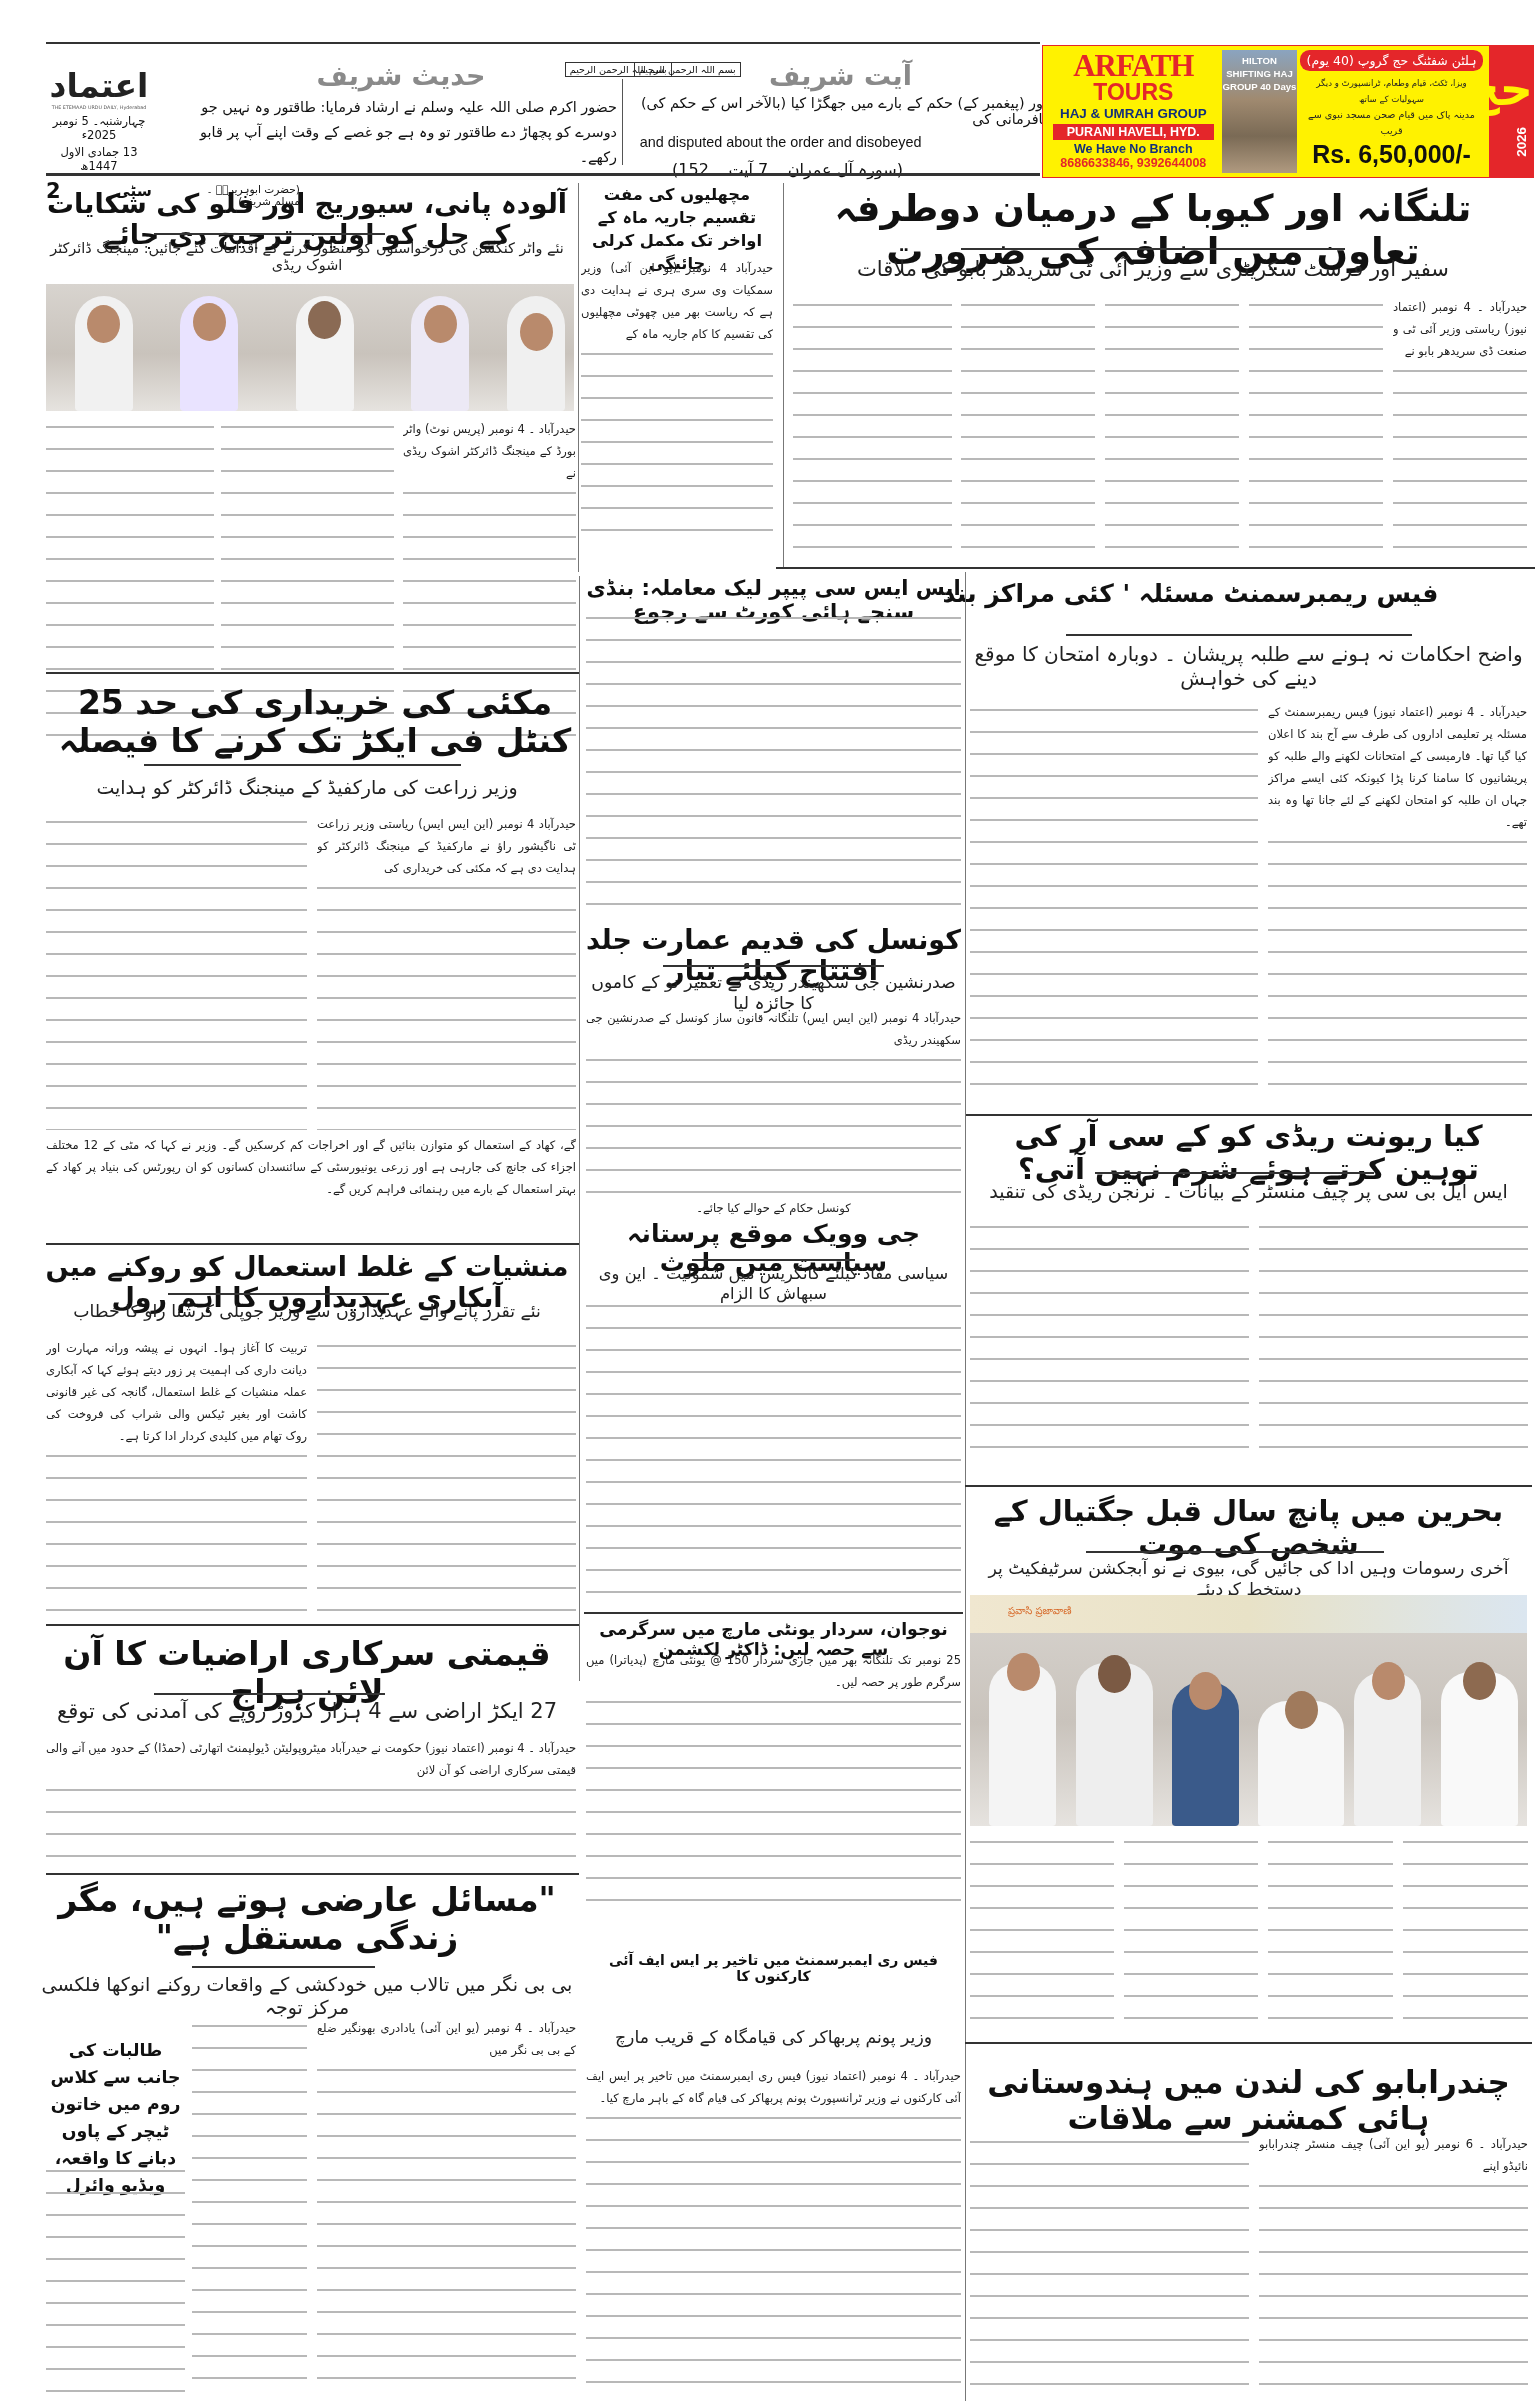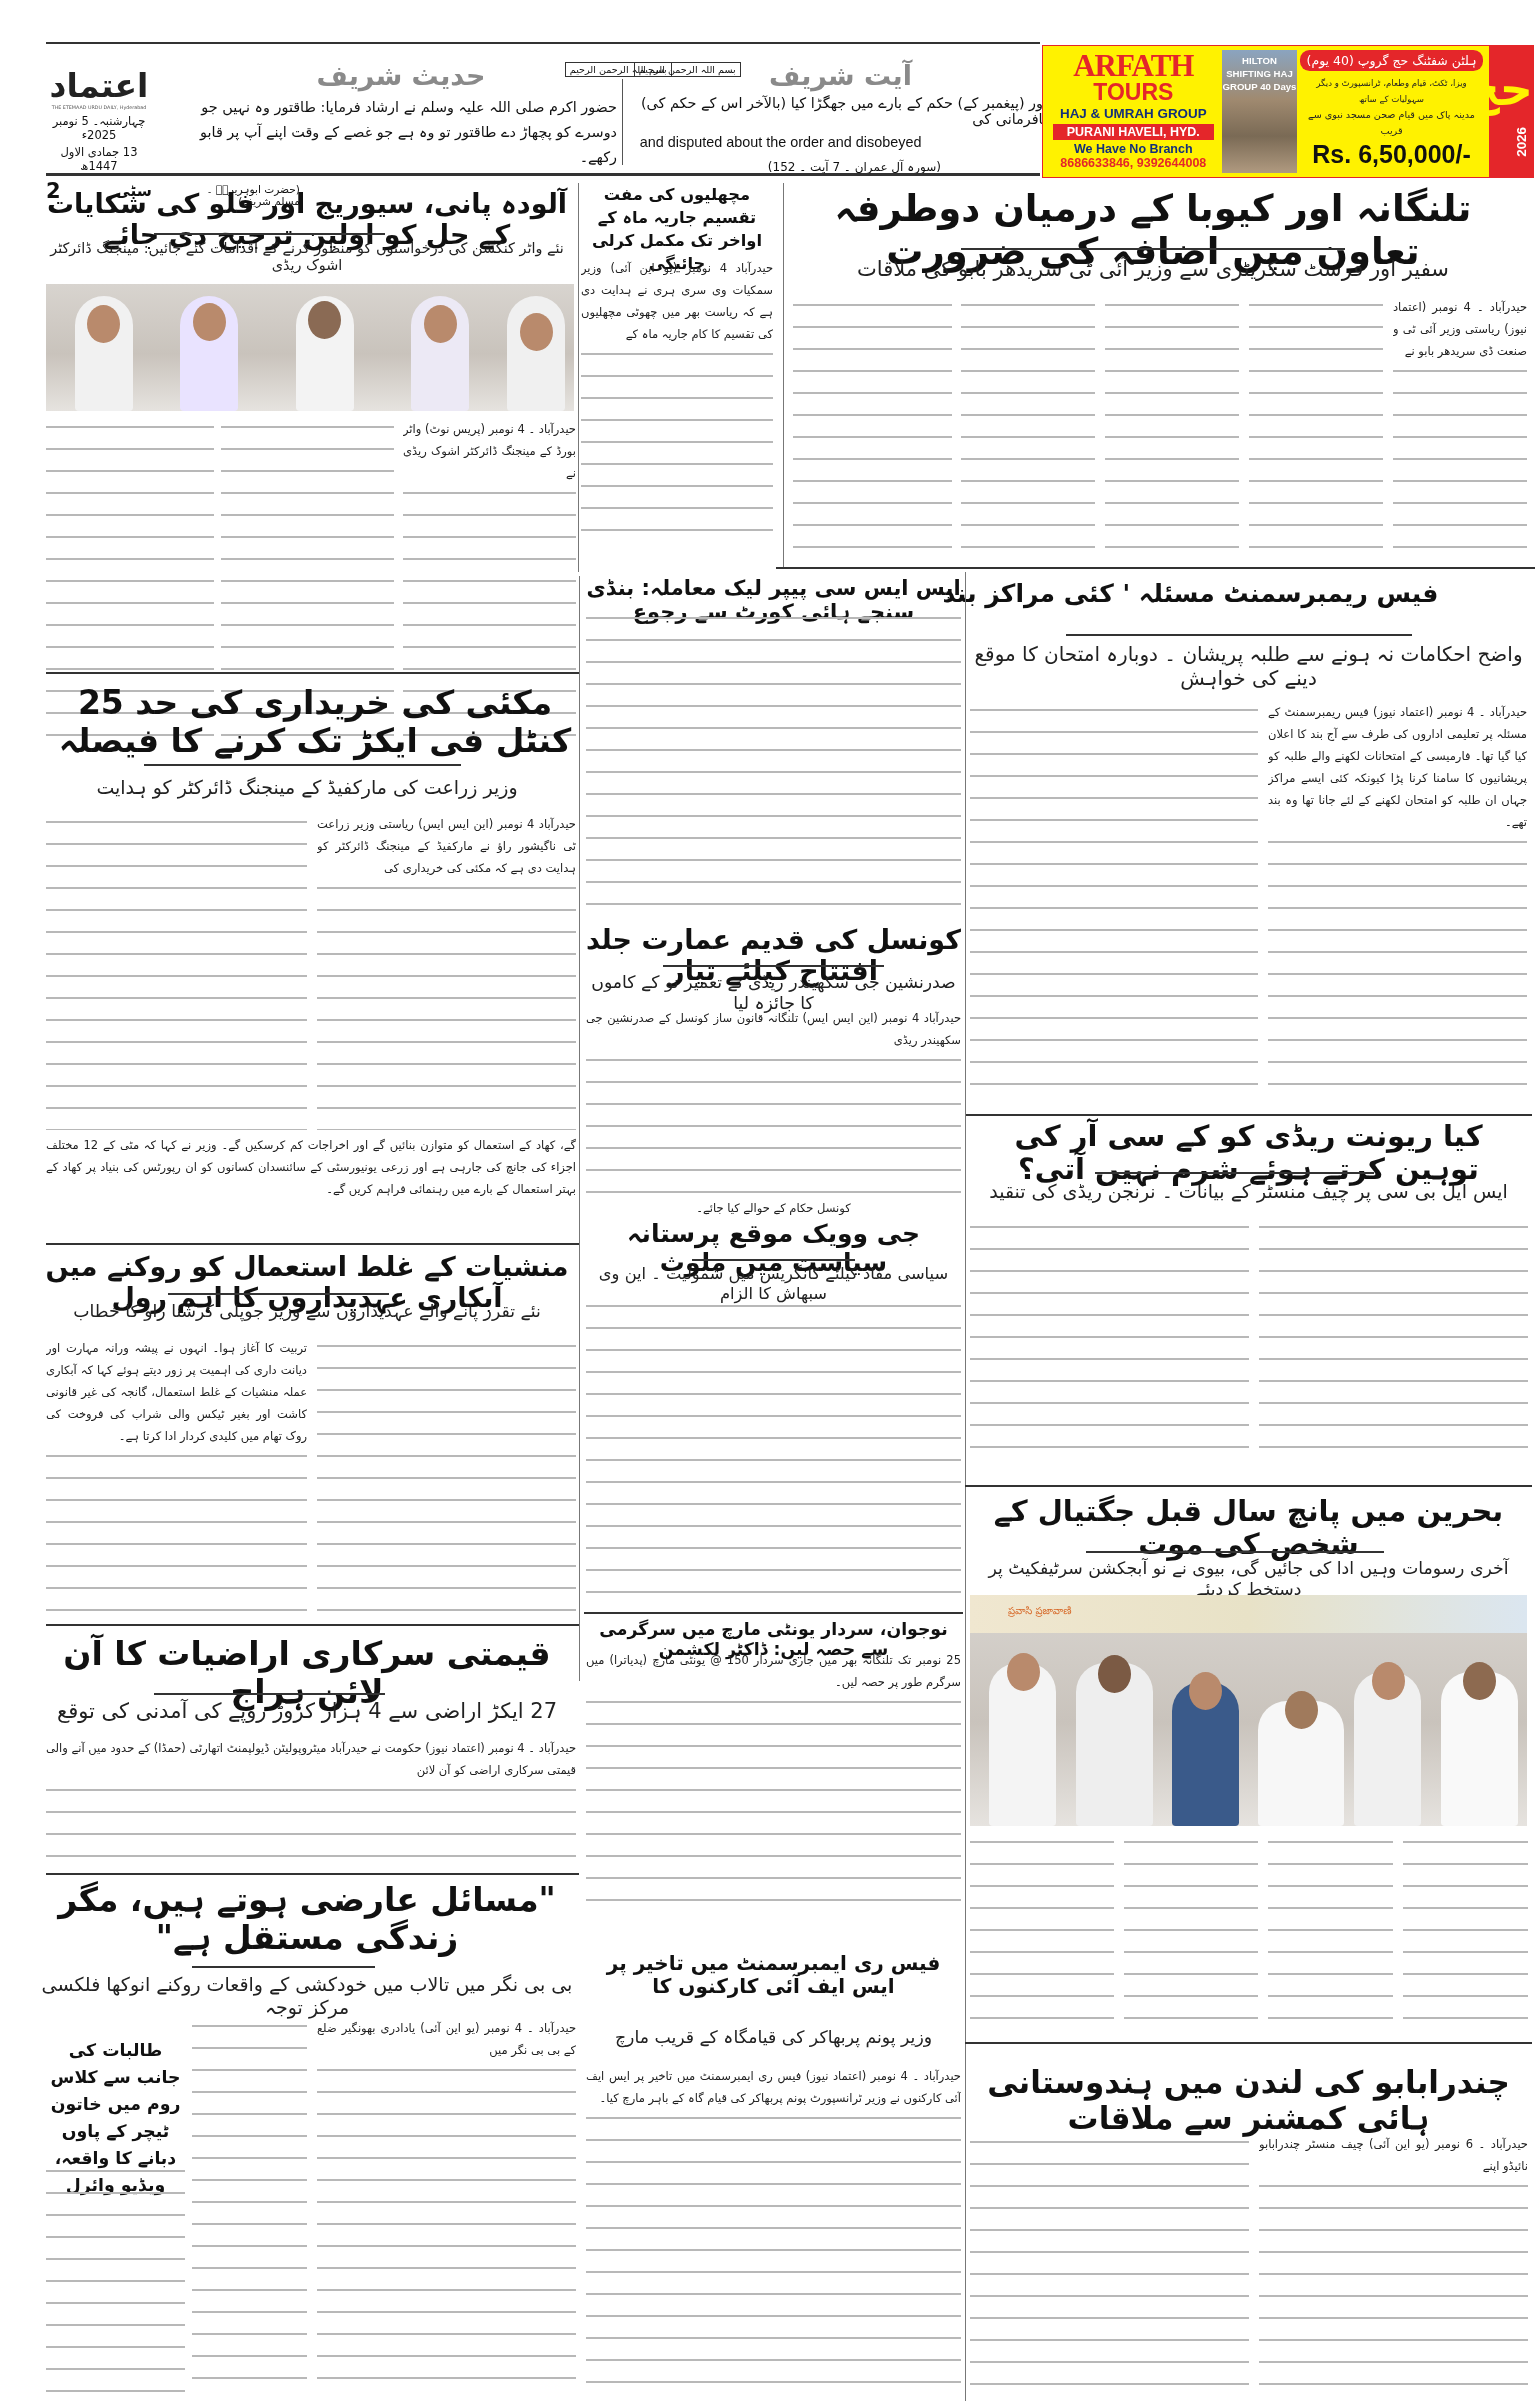--- a/index.html
+++ b/index.html
@@ -18,21 +18,21 @@
   .logo .pg .c{font-size:15.4px;direction:rtl}
   .hadith{position:absolute;left:139px;top:0;width:432px}
   .hadith .t{font-size:27px;font-weight:bold;color:#8a8a8a;text-align:center;direction:rtl}
   .hadith .b{font-size:14.4px;direction:rtl;text-align:right;line-height:25px;margin-top:4px}
   .hadith .s{font-size:10.6px;direction:rtl;text-align:right;margin-top:13.4px;padding-right:317px}
   .bism{position:absolute;font-size:9.6px;border:1px solid #333;padding:1px 3.8px;direction:rtl}
   .ayat{position:absolute;left:588px;top:0;width:413px}
   .ayat .t{font-size:27px;font-weight:bold;color:#8a8a8a;text-align:center;direction:rtl}
   .ayat .b{font-size:14.4px;direction:rtl;text-align:right;margin-top:3.8px}
   .ayat .e{font-family:"Liberation Sans",sans-serif;font-size:14.4px;text-align:left;margin-top:7.7px;padding-left:5.8px}
-  .ayat .s{font-size:12px;direction:rtl;text-align:right;margin-top:9.6px;padding-right:106px}
+  .ayat .s{font-size:16px;direction:rtl;text-align:center;margin-top:9.6px;padding-right:106px}
   
   .ad{position:absolute;left:1042px;top:45px;width:492px;height:133px;background:#fff200;border:1.9px solid #e4262a;overflow:hidden}
   .ad .l{position:absolute;left:3.8px;top:3.8px;width:173px;text-align:center;font-family:"Liberation Sans",sans-serif}
   .ad .brand{color:#e4262a;font-weight:bold;font-size:31px;line-height:31px;font-family:"Liberation Serif",serif;letter-spacing:-1px}
   .ad .tours{color:#e4262a;font-weight:bold;font-size:23px;line-height:23px}
   .ad .grp{color:#13307a;font-weight:bold;font-size:13.4px;margin-top:1.9px}
   .ad .ph{background:#e4262a;color:#fff;font-weight:bold;font-size:12.5px;margin:2.9px 5.8px;padding:1px 0}
   .ad .nb{color:#13307a;font-weight:bold;font-size:12.5px}
   .ad .tel{color:#e4262a;font-weight:bold;font-size:12.5px}
   .ad .img{position:absolute;left:179px;top:3.8px;width:75px;height:123px;background:linear-gradient(#8aa4c0,#a08a70 40%,#7a6a55 70%,#b09a80);color:#fff;font-size:9.6px;text-align:center;font-family:"Liberation Sans",sans-serif;font-weight:bold;padding-top:3.8px;line-height:13.4px}
@@ -292,21 +292,21 @@
     <span class="filler"></span>
   </div>
 <div class="body" style="left:192px;top:2017px;width:115px;height:375px">
     <span class="filler"></span>
   </div>
 <div class="hl" style="left:46px;top:2037px;width:139px;font-size:17.3px;line-height:27px">طالبات کی جانب سے کلاس روم میں خاتون ٹیچر کے پاوں دبانے کا واقعہ، ویڈیو وائرل</div>
 <div class="body" style="left:46px;top:2162px;width:139px;height:231px">
     <span class="filler"></span>
   </div>
 
-<div class="hl" style="left:586px;top:1952px;width:375px;font-size:20px">فیس ری ایمبرسمنٹ میں تاخیر پر ایس ایف آئی کارکنوں کا</div>
+<div class="hl" style="left:586px;top:1952px;width:375px;font-size:14px">فیس ری ایمبرسمنٹ میں تاخیر پر ایس ایف آئی کارکنوں کا</div>
 <div class="sub" style="left:586px;top:2027px;width:375px;font-size:17.3px">وزیر پونم پربھاکر کی قیامگاہ کے قریب مارچ</div>
 <div class="body" style="left:586px;top:2065px;width:375px;height:327px">
     <span class="lead">حیدرآباد ۔ 4 نومبر (اعتماد نیوز) فیس ری ایمبرسمنٹ میں تاخیر پر ایس ایف آئی کارکنوں نے وزیر ٹرانسپورٹ پونم پربھاکر کی قیام گاہ کے باہر مارچ کیا۔</span>
     <span class="filler"></span>
   </div>
 
 <div class="rule" style="left:965px;top:2042px;width:567px;height:1.9px"></div>
 <div class="hl" style="left:970px;top:2065px;width:557px;font-size:31px">چندرابابو کی لندن میں ہندوستانی ہائی کمشنر سے ملاقات</div>
 <div class="body" style="left:1259px;top:2133px;width:269px;height:259px">
     <span class="lead">حیدرآباد ۔ 6 نومبر (یو این آئی) چیف منسٹر چندرابابو نائیڈو اپنے</span>

